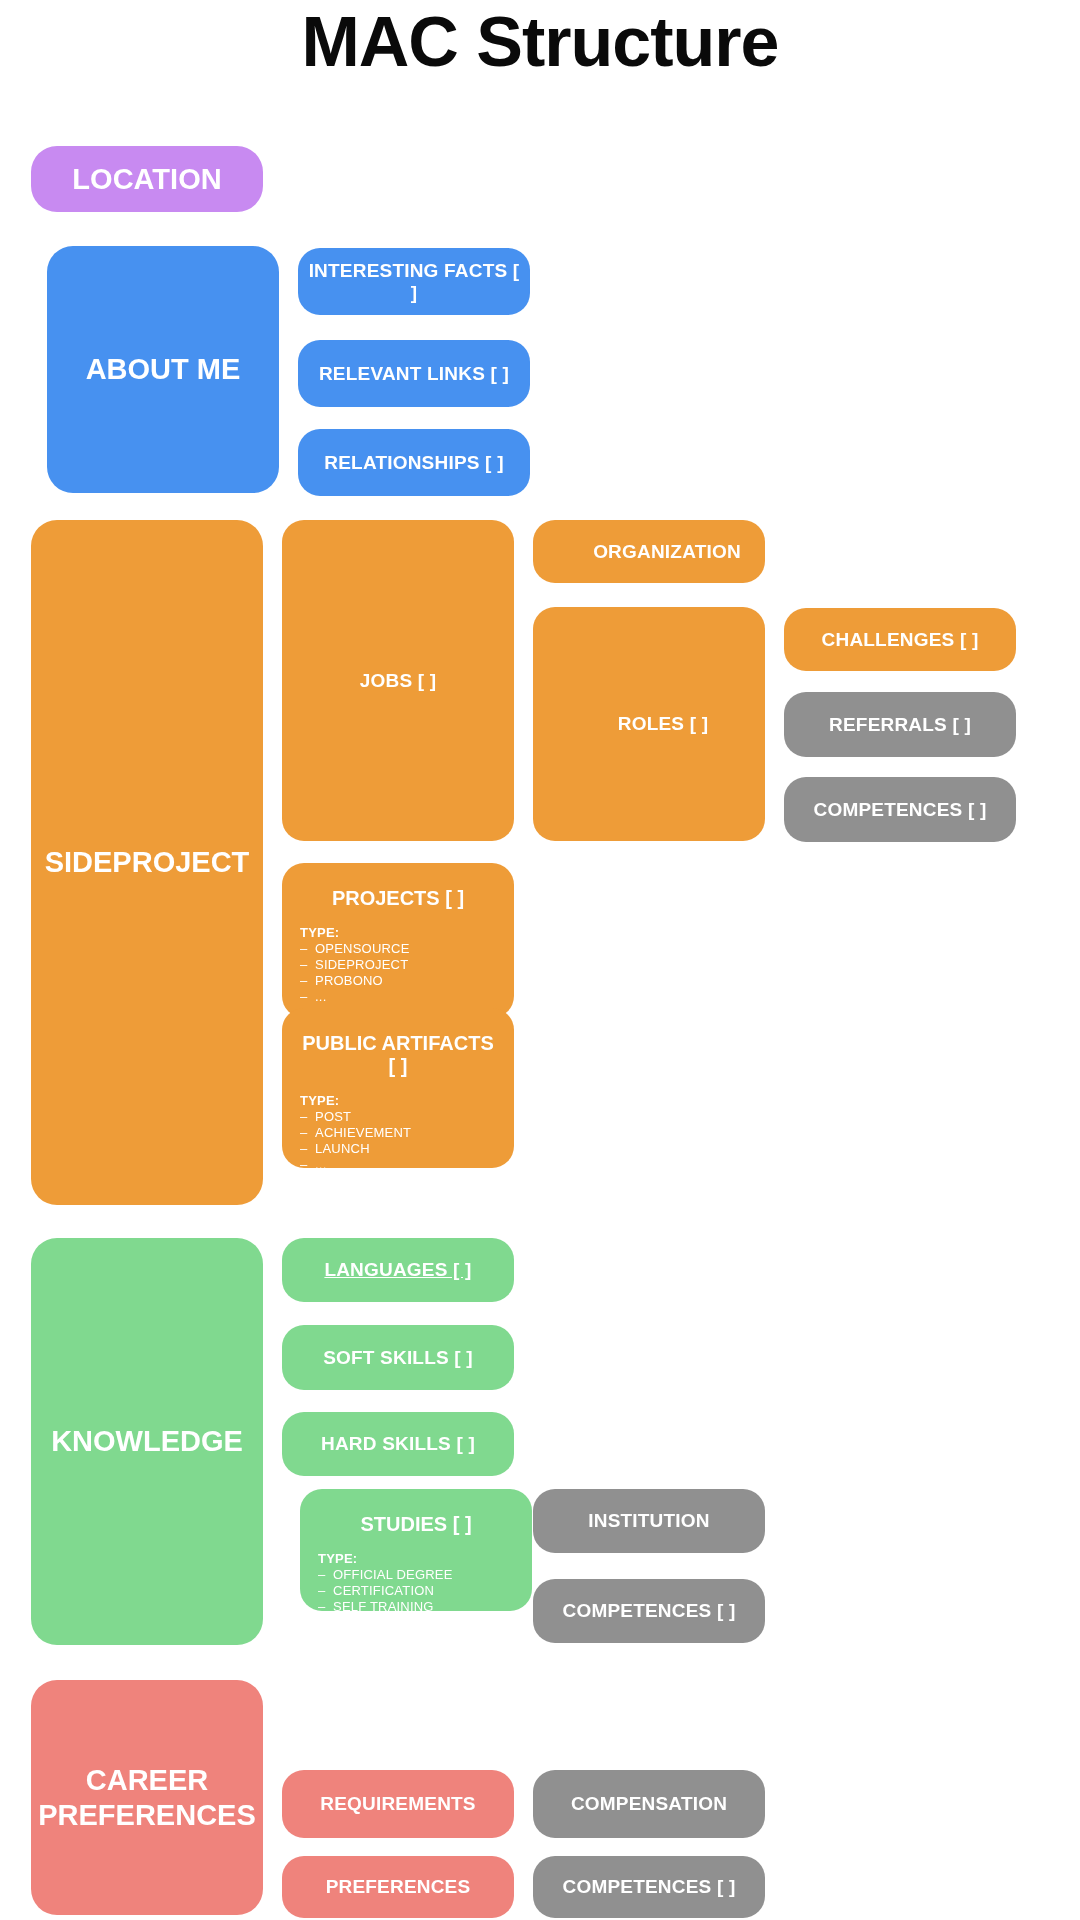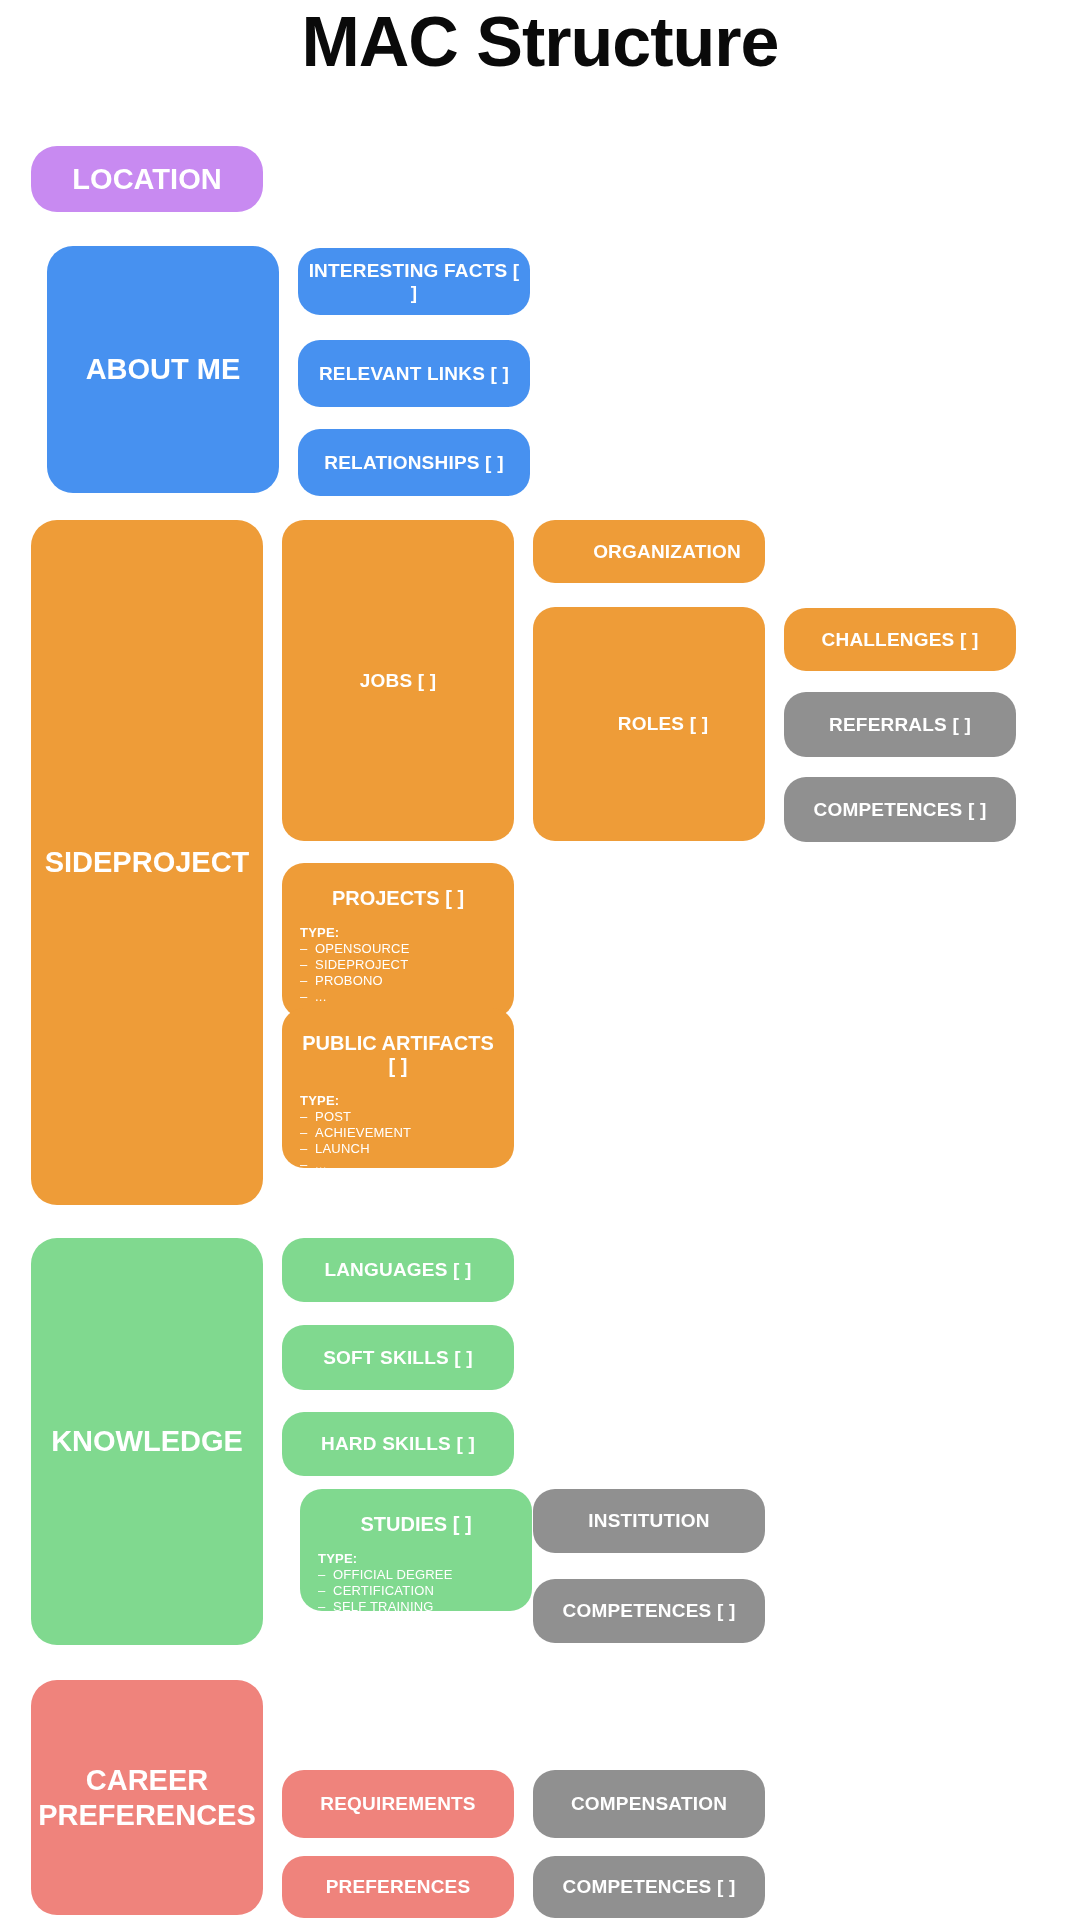--- a/index.html
+++ b/index.html
@@ -165,21 +165,21 @@
         <li>ACHIEVEMENT</li>
         <li>LAUNCH</li>
         <li>...</li>
       </ul>
     </div>
   </div>
 
   <div class="box parent bg-green" style="left:31px;top:1238px;width:232px;height:407px;">
     <span class="box-label">KNOWLEDGE</span>
   </div>
-  <div class="box child bg-green" style="left:282px;top:1238px;width:232px;height:64px;">
+  <div class="box child bg-green" style="left:282px;top:1238px;width:232px;height:64px;text-decoration:underline;">
     <span class="box-label">LANGUAGES [ ]</span>
   </div>
   <div class="box child bg-green" style="left:282px;top:1325px;width:232px;height:65px;">
     <span class="box-label">SOFT SKILLS [ ]</span>
   </div>
   <div class="box child bg-green" style="left:282px;top:1412px;width:232px;height:64px;">
     <span class="box-label">HARD SKILLS [ ]</span>
   </div>
 
   <div class="box listbox bg-green" style="left:300px;top:1489px;width:232px;height:122px;">

